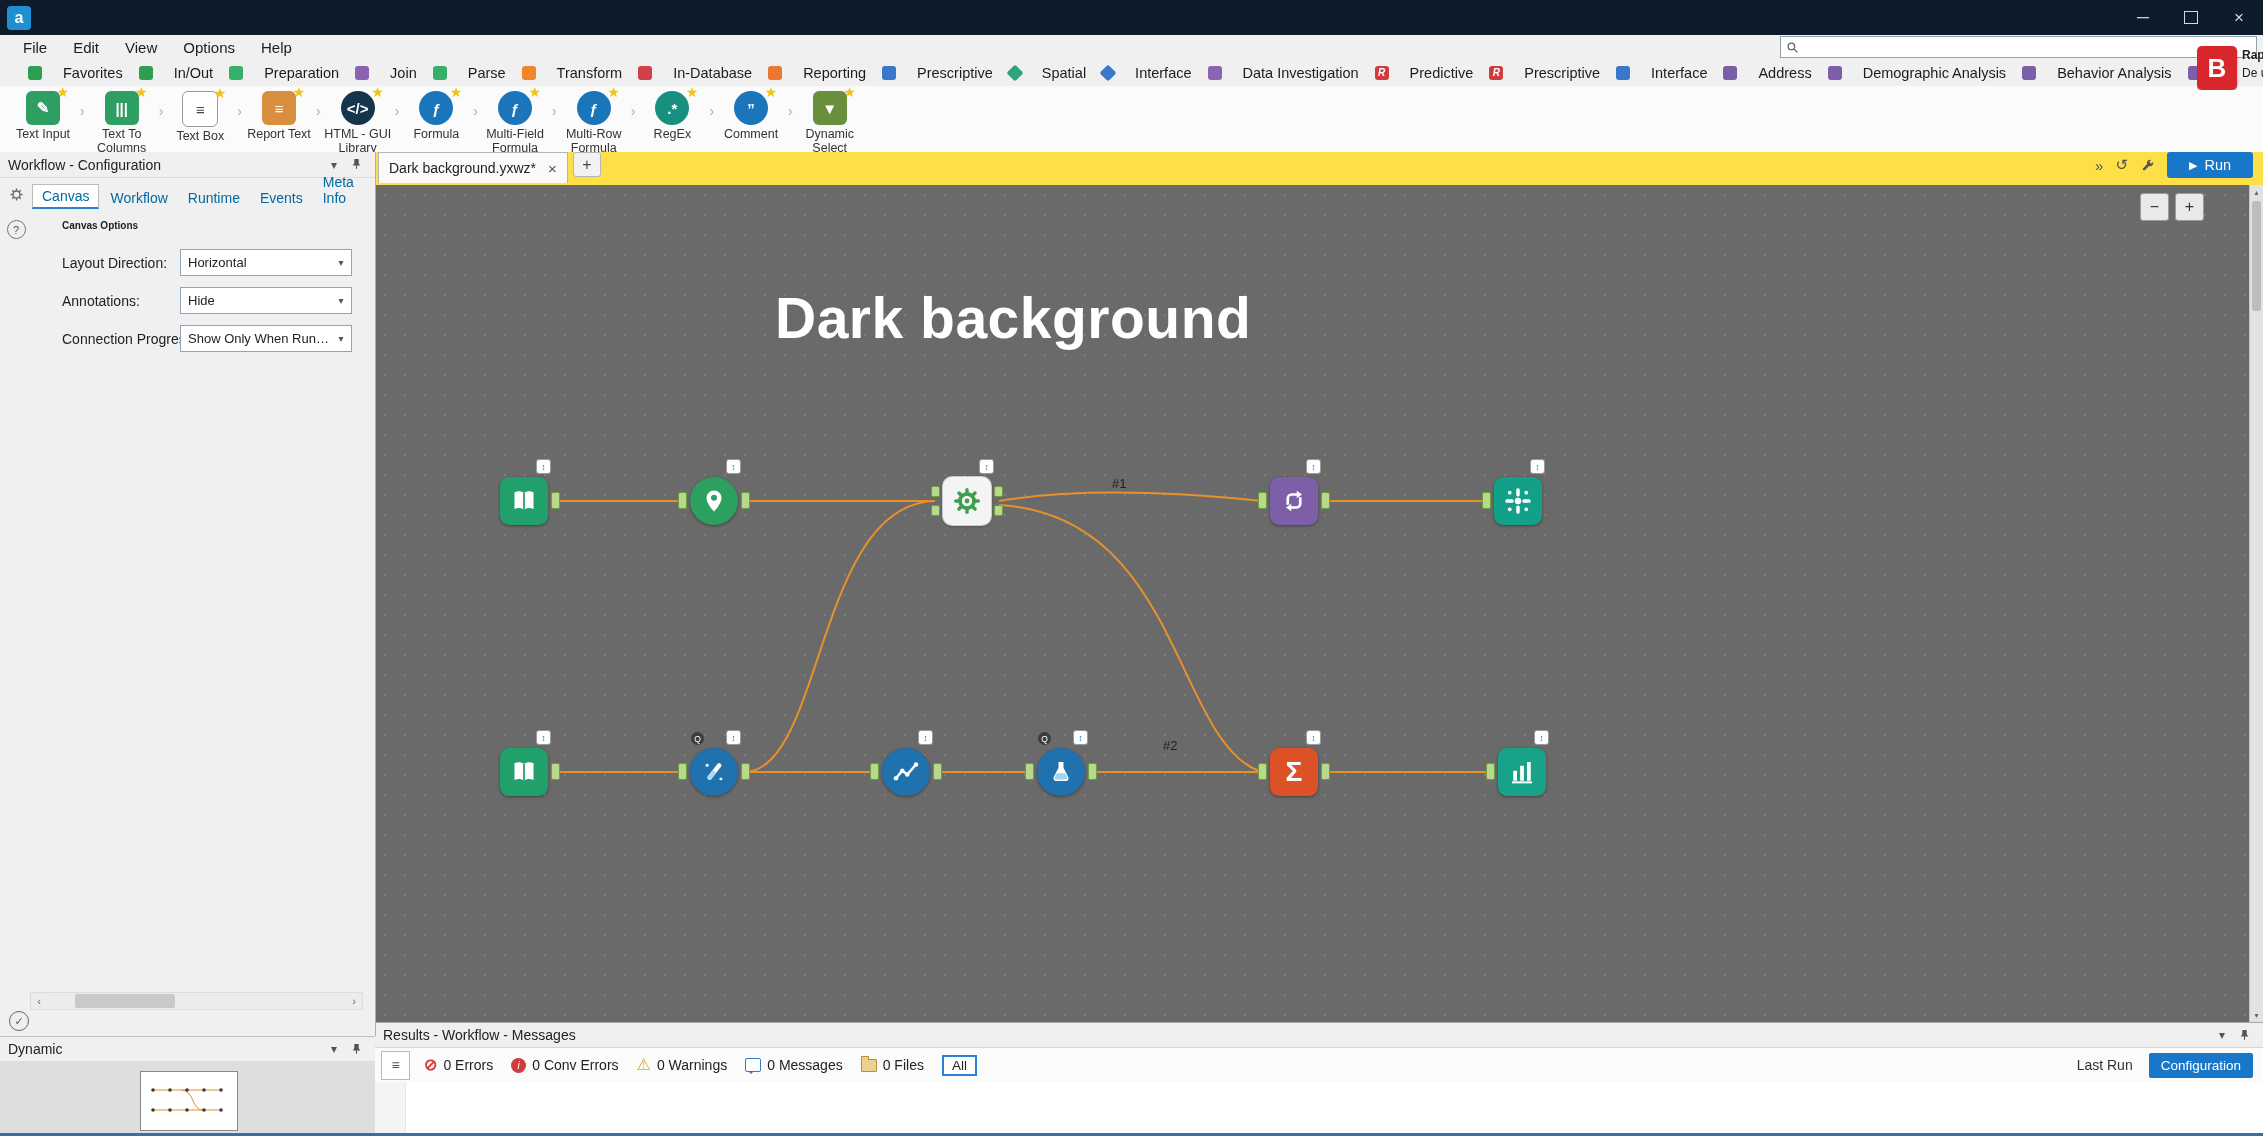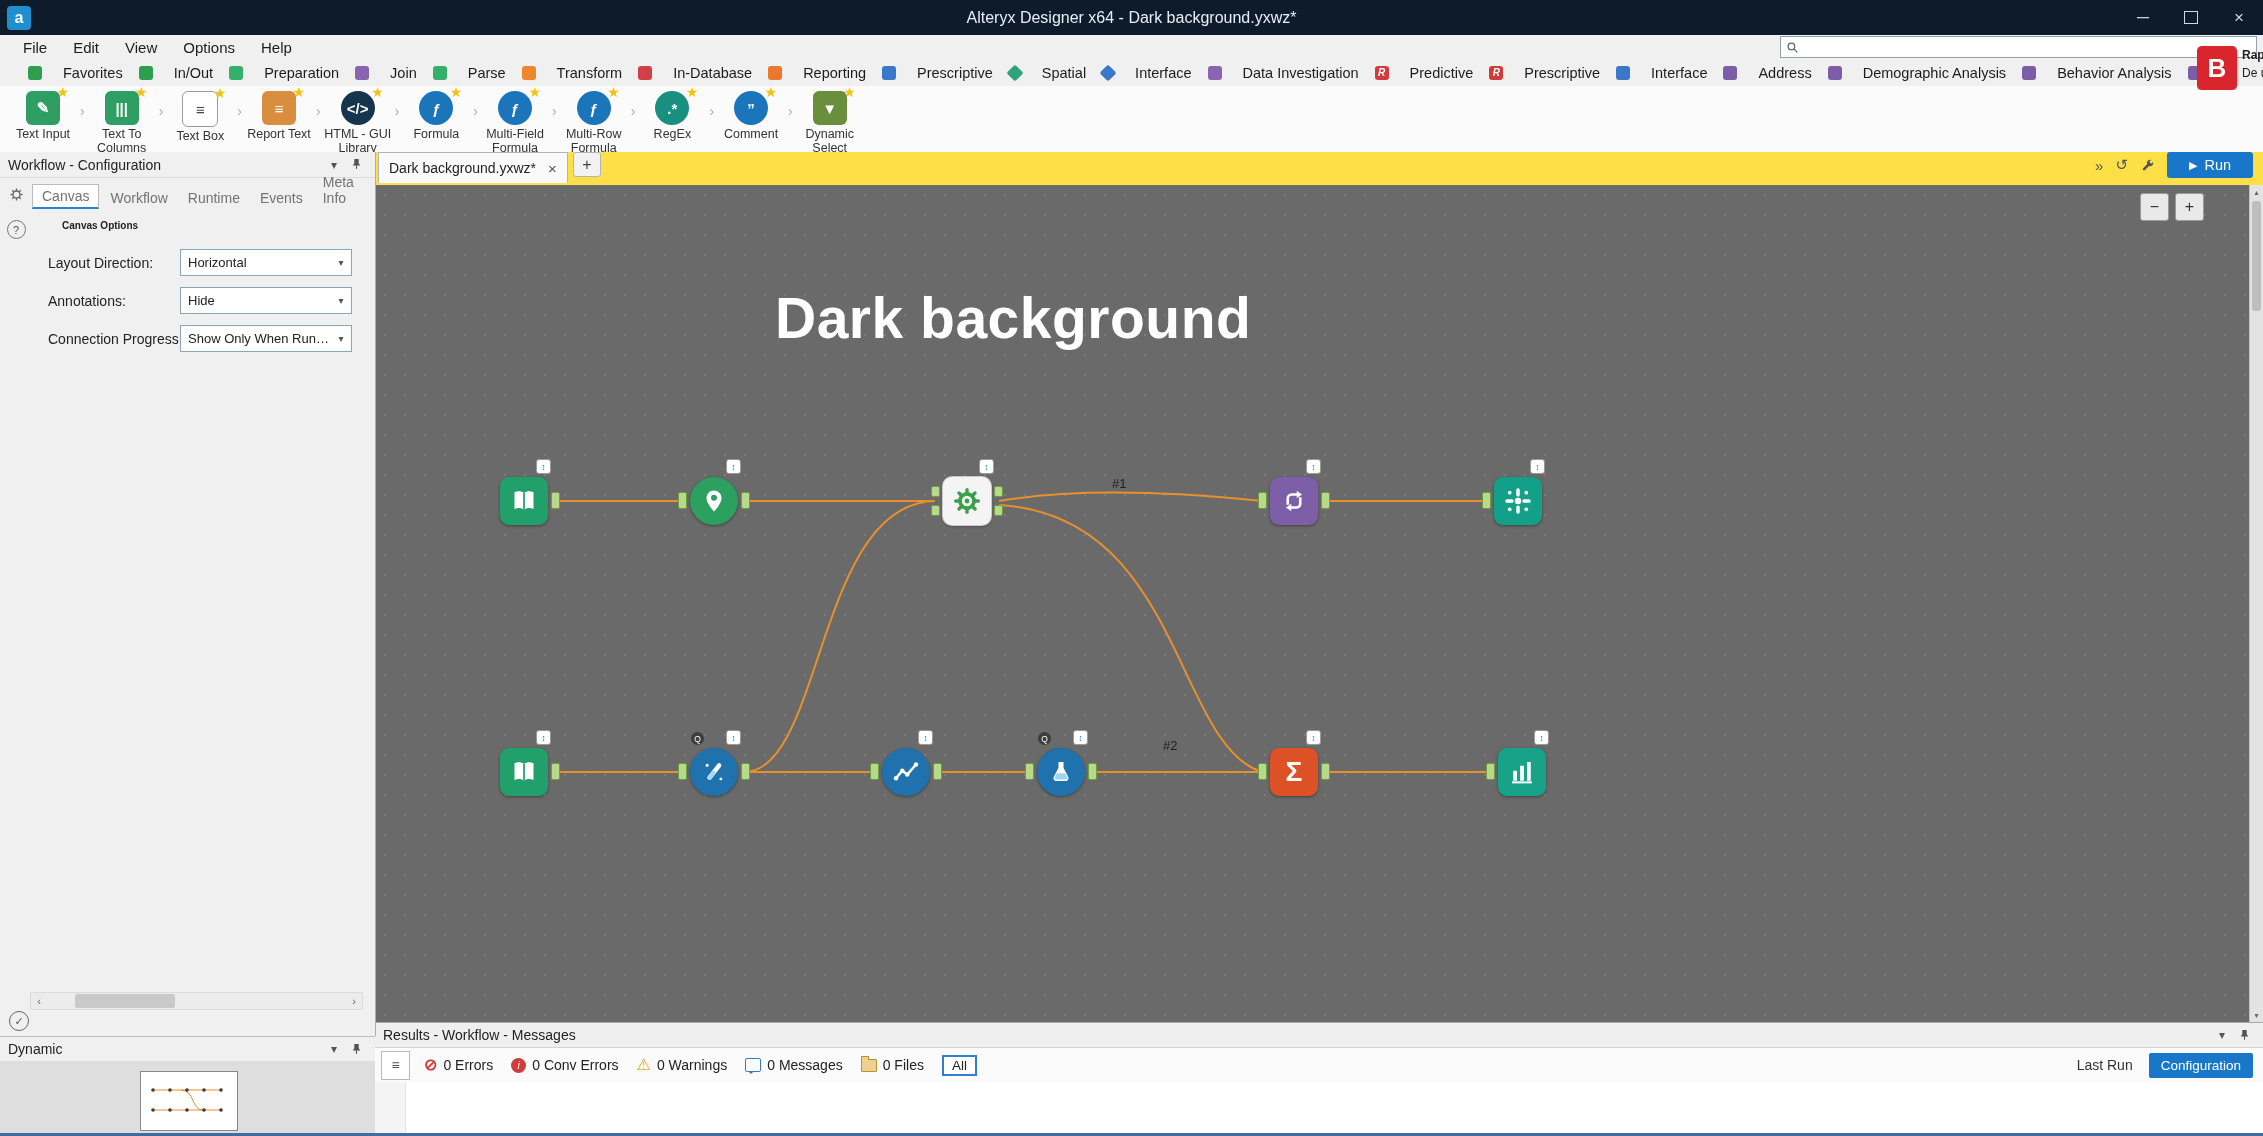--- a/index.html
+++ b/index.html
@@ -37,26 +37,26 @@
   .pal-sep{color:#adadad;font-size:14px;margin-top:12px;flex:none}
 
   
   .config-panel{position:absolute;left:0;top:152px;width:375px;height:884px;background:#f0f0f0;border-right:1px solid #aeaeae;z-index:5}
   .panel-header{height:25px;display:flex;align-items:center;padding:0 8px;font-size:14px;color:#222;border-bottom:1px solid #dcdcdc}
   .panel-header .spacer{flex:1}
   .ph-icon{width:22px;text-align:center;color:#555;font-size:12px;display:flex;align-items:center;justify-content:center}
   .side-icons{position:absolute;left:4px;top:34px;display:flex;flex-direction:column;gap:14px;align-items:center;width:24px}
   .help-bubble{width:17px;height:17px;border:1px solid #777;border-radius:50%;color:#555;font-size:11px;display:flex;align-items:center;justify-content:center}
   .config-tabs{position:absolute;left:32px;top:30px;right:8px;height:27px;display:flex;gap:2px;font-size:14px;align-items:flex-end}
-  .config-tab{padding:3px 9px;color:#737373}
+  .config-tab{padding:3px 9px;color:#0369a1}
   .config-tab.active{background:#fff;border:1px solid #bbb;border-bottom:2px solid #2f7fd6}
   .section-title{position:absolute;left:62px;top:68px;font-size:10px;font-weight:bold;color:#222}
   .fields{position:absolute;left:0;top:94px;right:0}
   .field-row{position:relative;height:38px}
-  .field-label{position:absolute;left:48px;top:9px;font-size:14px;color:#222}
+  .field-label{position:absolute;left:62px;top:9px;font-size:14px;color:#222}
   .field-select{position:absolute;left:180px;top:3px;width:172px;height:27px;background:#fff;border:1px solid #8ea4b8;display:flex;align-items:center;padding-left:7px;font-size:13px;color:#222;box-sizing:border-box}
   .field-select .val{overflow:hidden;white-space:nowrap;text-overflow:ellipsis;flex:1}
   .field-select .dd{width:20px;height:100%;display:flex;align-items:center;justify-content:center;color:#555;font-size:10px;flex:none}
   .h-scroll{position:absolute;left:30px;right:12px;bottom:26px;height:16px;background:#ececec;border:1px solid #dcdcdc;display:flex;align-items:center}
   .h-scroll .arr{width:16px;text-align:center;color:#666;font-size:11px}
   .h-scroll .track{flex:1;position:relative;height:100%}
   .h-scroll .thumb{position:absolute;left:28px;width:100px;top:1px;bottom:1px;background:#c9c9c9;border-radius:2px}
   .check-bubble{position:absolute;left:9px;bottom:5px;width:18px;height:18px;border:1.5px solid #666;border-radius:50%;color:#555;font-size:11px;display:flex;align-items:center;justify-content:center}
 
   
@@ -128,21 +128,20 @@
   .notif-text{margin-left:5px;font-size:12px;color:#222;line-height:1.5;white-space:nowrap}
   .notif-text .l1{font-weight:bold}
 </style>
 </head>
 <body>
 
 <div class="app">
 
   <div class="titlebar">
     <div class="app-logo">a</div>
-    <div class="win-title">Alteryx Designer x64 - Dark background.yxwz*</div>
     <div class="win-controls">
       <span class="win-btn">─</span>
       <span class="win-btn">
           <span class="max-glyph"></span>
         </span>
       <span class="win-btn close">×</span>
     </div>
   </div>
 
   <nav class="menubar">

